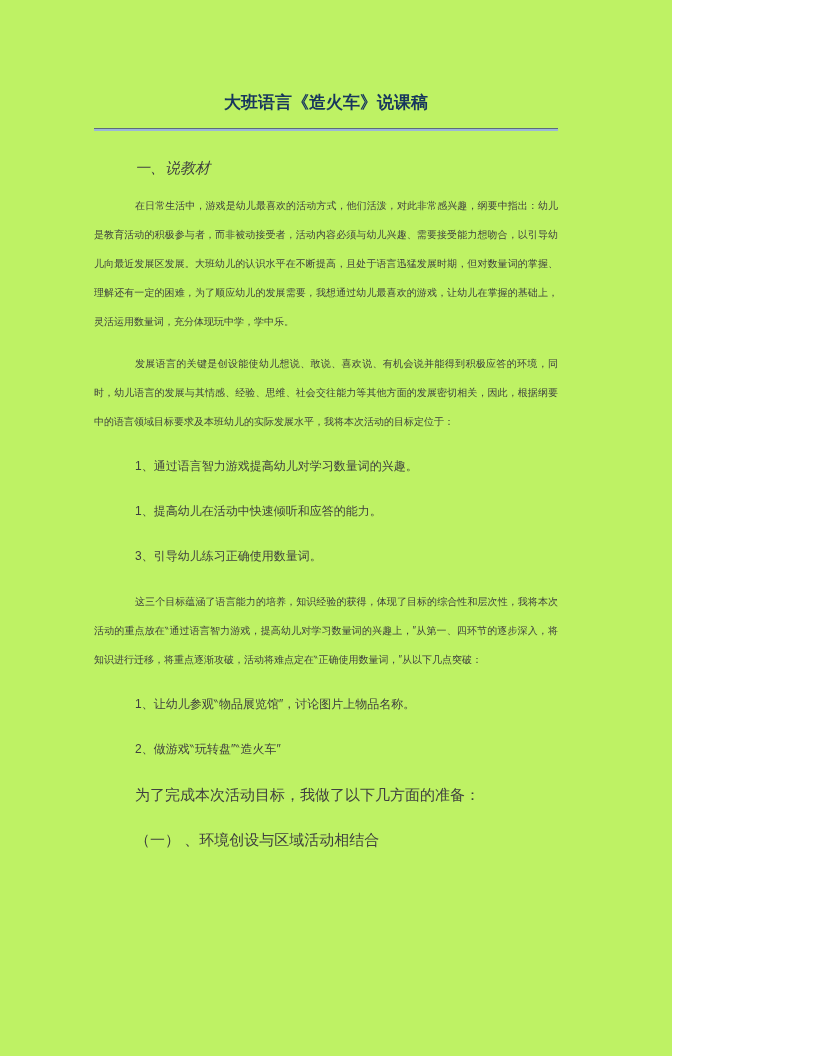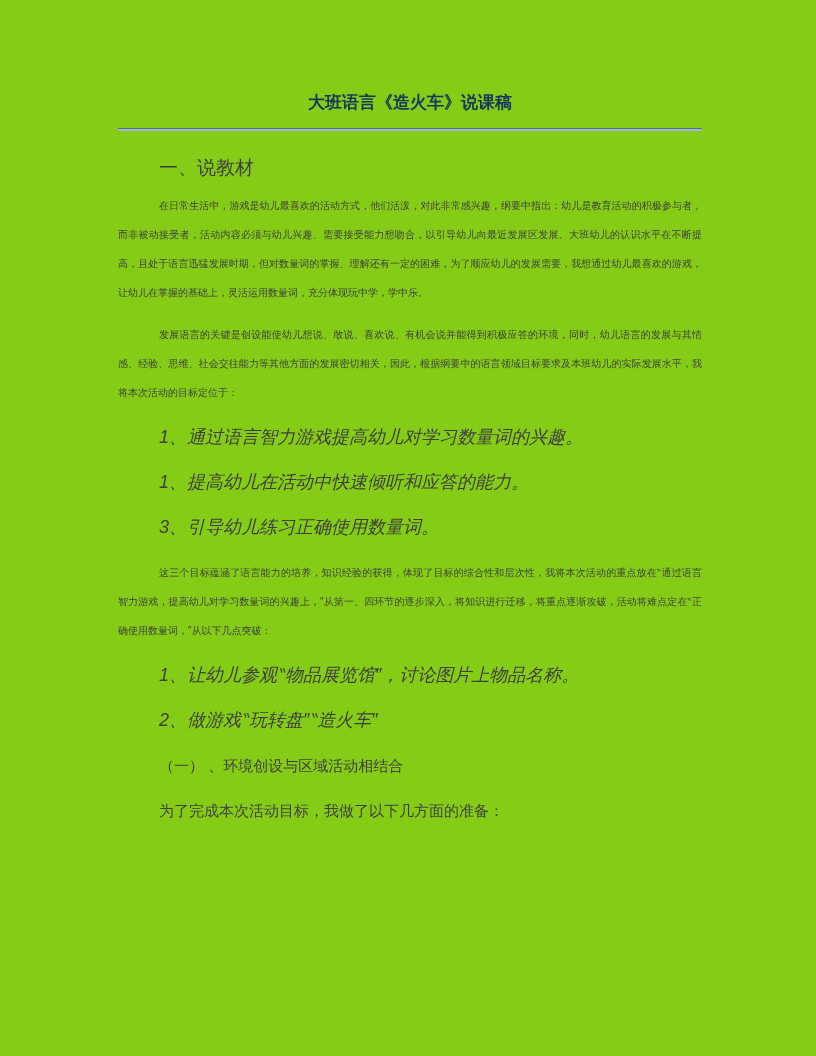--- a/index.html
+++ b/index.html
@@ -9,65 +9,65 @@
   }
   body {
     width: 816px;
     height: 1056px;
     font-family: "Liberation Sans", sans-serif;
     color: #3f3f3f;
     overflow: hidden;
   }
   .page {
     box-sizing: border-box;
-    width: 816px;
+    width: 672px;
     height: 1056px;
-    padding: 90px 114px 40px 118px;
-    background: #84cc16;
+    padding: 90px 114px 40px 94px;
+    background: #bef264;
   }
   .doc-title {
     margin: 0 0 12px 0;
     text-align: center;
     font-size: 17px;
     font-weight: 700;
     color: #17365d;
     line-height: 26px;
   }
   .title-rule {
     height: 2px;
     border-top: 1px solid #5d6c7b;
     background: #9bb7d9;
     margin: 0 0 22px 0;
   }
   .section-heading {
-    font-size: 19px;
+    font-size: 15px;
     font-weight: 400;
     line-height: 29px;
     margin: 0 0 9px 0;
     text-indent: 41px;
     color: #3f3f3f;
+    font-style: italic;
   }
   p.body-para {
     font-size: 10px;
     line-height: 29px;
     text-align: justify;
     text-indent: 41px;
     margin: 0 0 13px 0;
     color: #3f3f3f;
   }
   .list-block {
     margin: 4px 0 0 0;
   }
   p.list-item {
-    font-size: 18px;
+    font-size: 12px;
     line-height: 29px;
     text-indent: 41px;
     margin: 16px 0 16px 0;
     color: #3f3f3f;
-    font-style: italic;
   }
   p.plain-line {
     font-size: 15px;
     line-height: 29px;
     text-indent: 41px;
     margin: 9px 0 16px 0;
     color: #3f3f3f;
   }
 </style>
 </head>
@@ -91,17 +91,17 @@
     <p class="list-item">3、引导幼儿练习正确使用数量词。</p>
   </div>
 
   <p class="body-para">这三个目标蕴涵了语言能力的培养，知识经验的获得，体现了目标的综合性和层次性，我将本次活动的重点放在‶通过语言智力游戏，提高幼儿对学习数量词的兴趣上，″从第一、四环节的逐步深入，将知识进行迁移，将重点逐渐攻破，活动将难点定在‶正确使用数量词，″从以下几点突破：</p>
 
   <div class="list-block">
     <p class="list-item">1、让幼儿参观‶物品展览馆″，讨论图片上物品名称。</p>
     <p class="list-item">2、做游戏‶玩转盘″‶造火车″</p>
   </div>
 
+  <p class="plain-line">为了完成本次活动目标，我做了以下几方面的准备：</p>
+
   <p class="plain-line">（一） 、环境创设与区域活动相结合</p>
-
-  <p class="plain-line">为了完成本次活动目标，我做了以下几方面的准备：</p>
 
 </div>
 
 </body></html>

